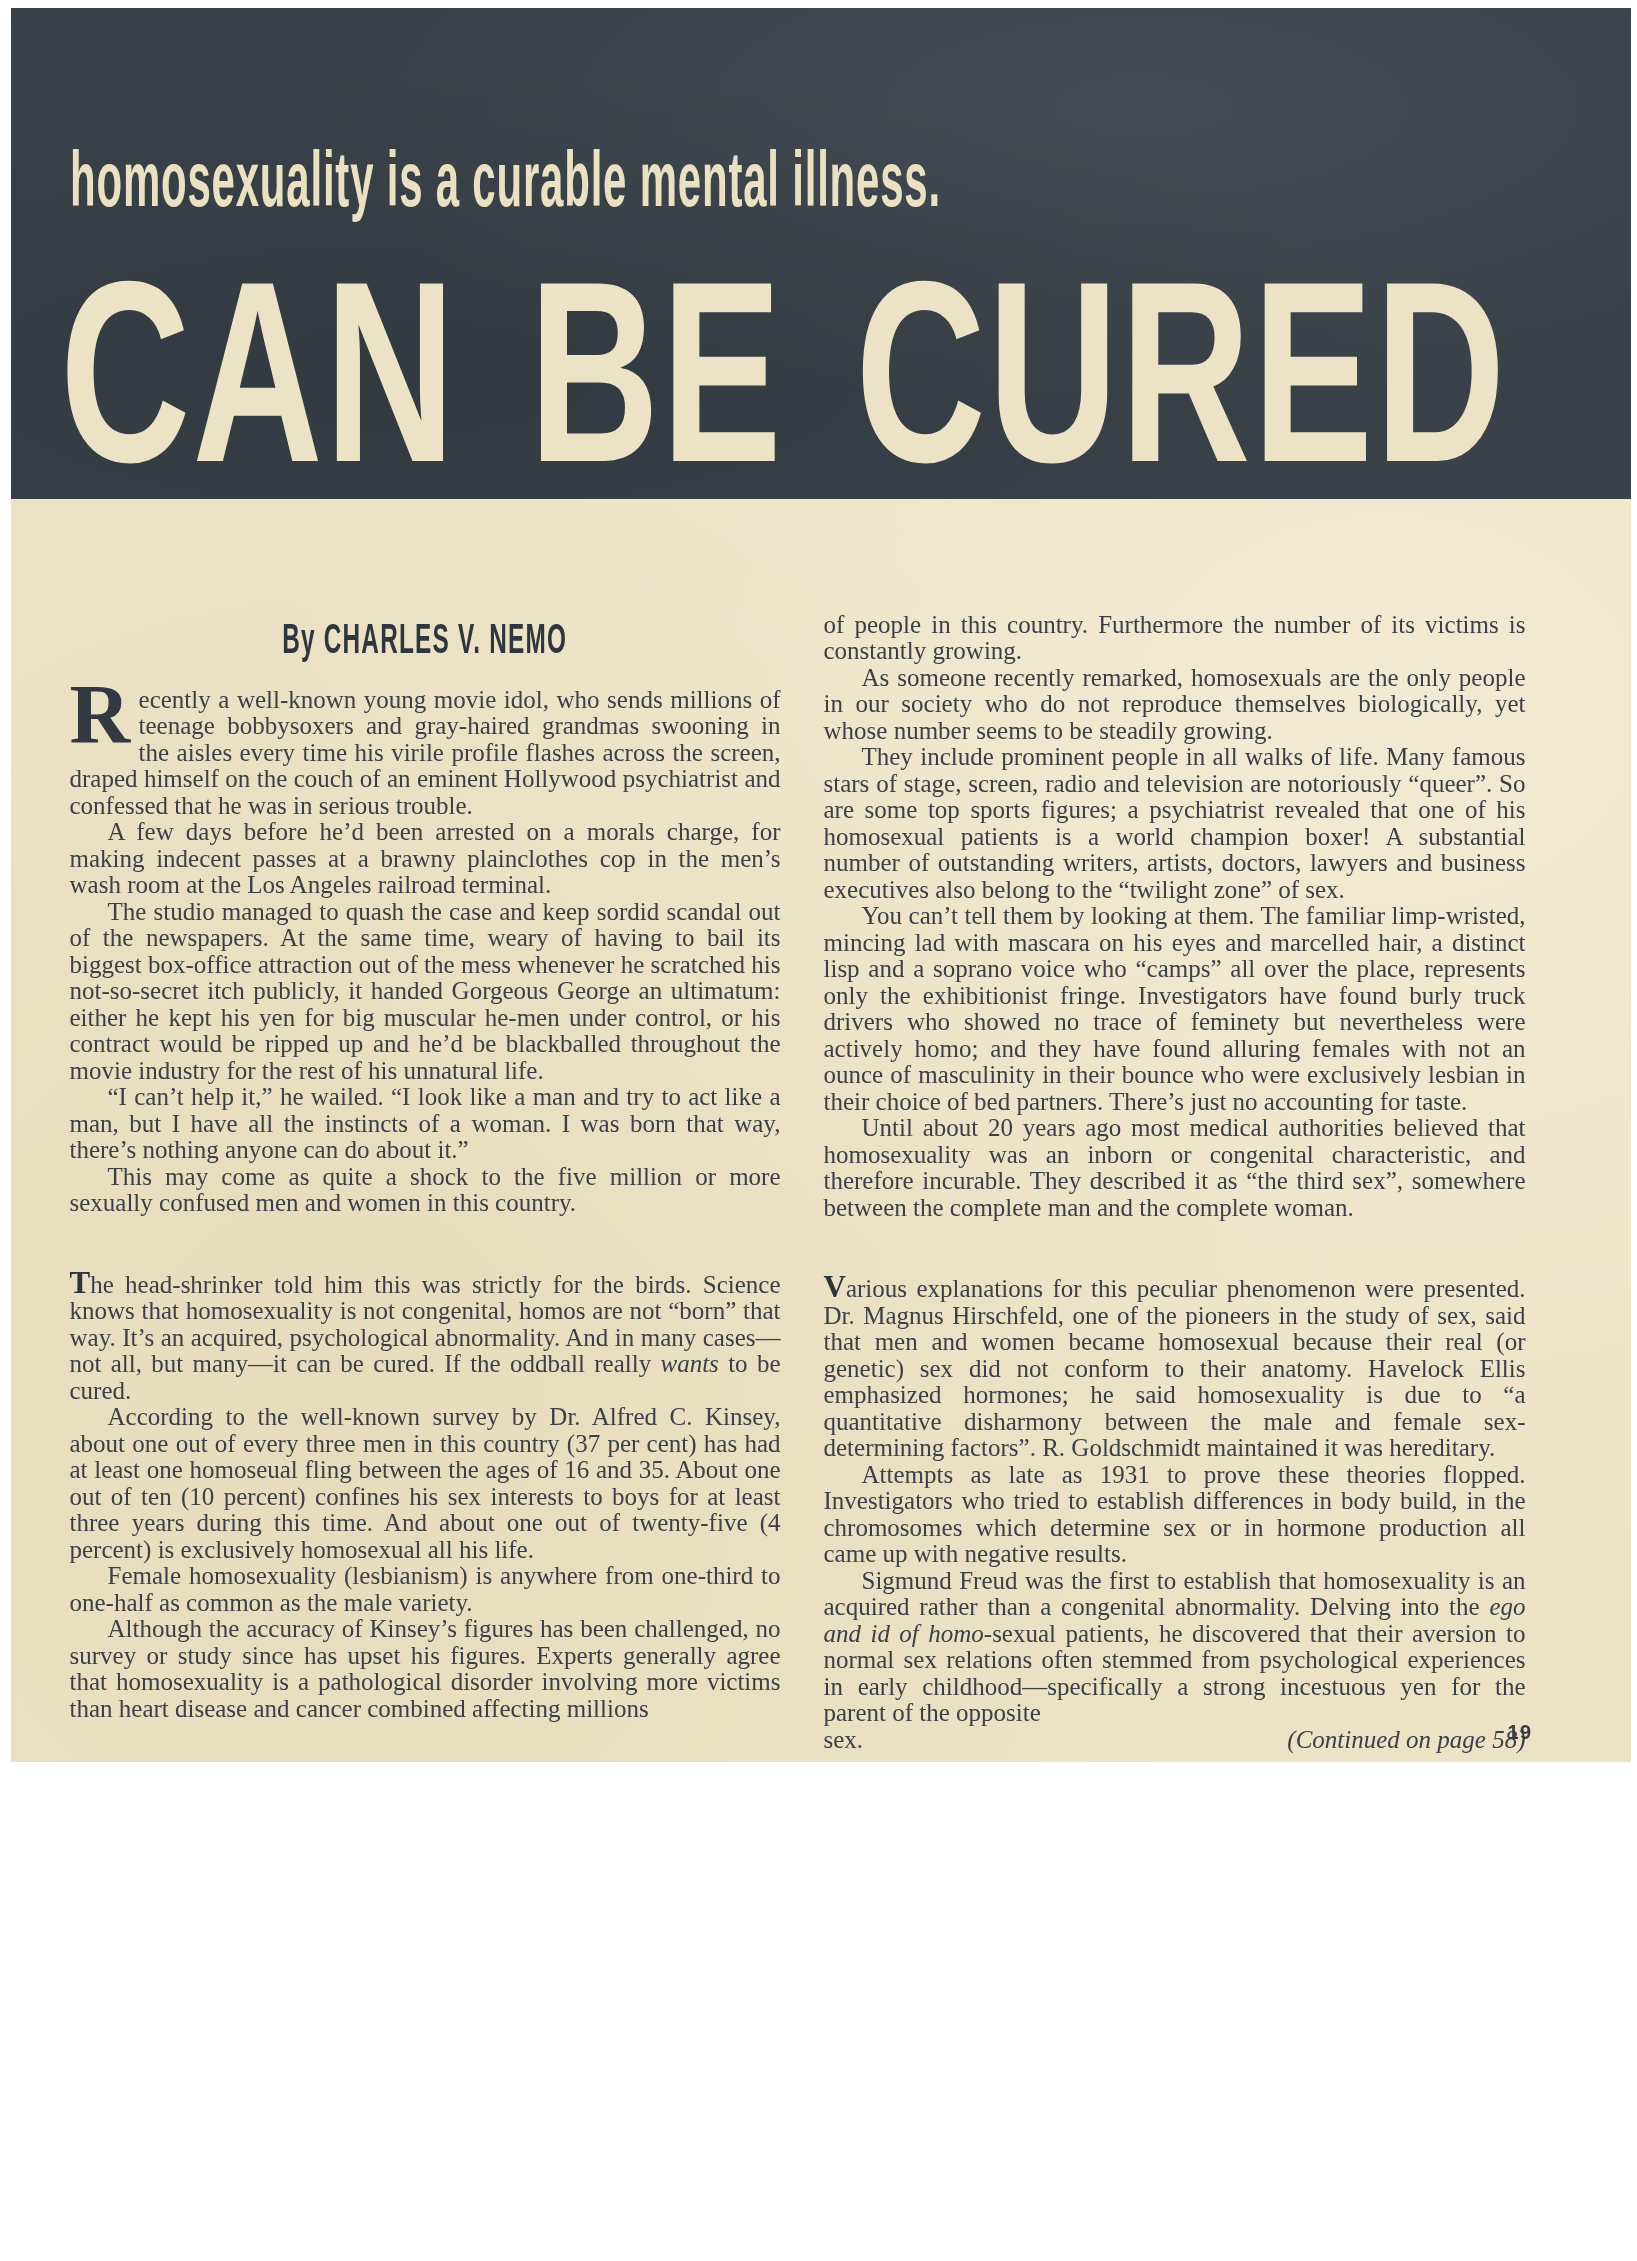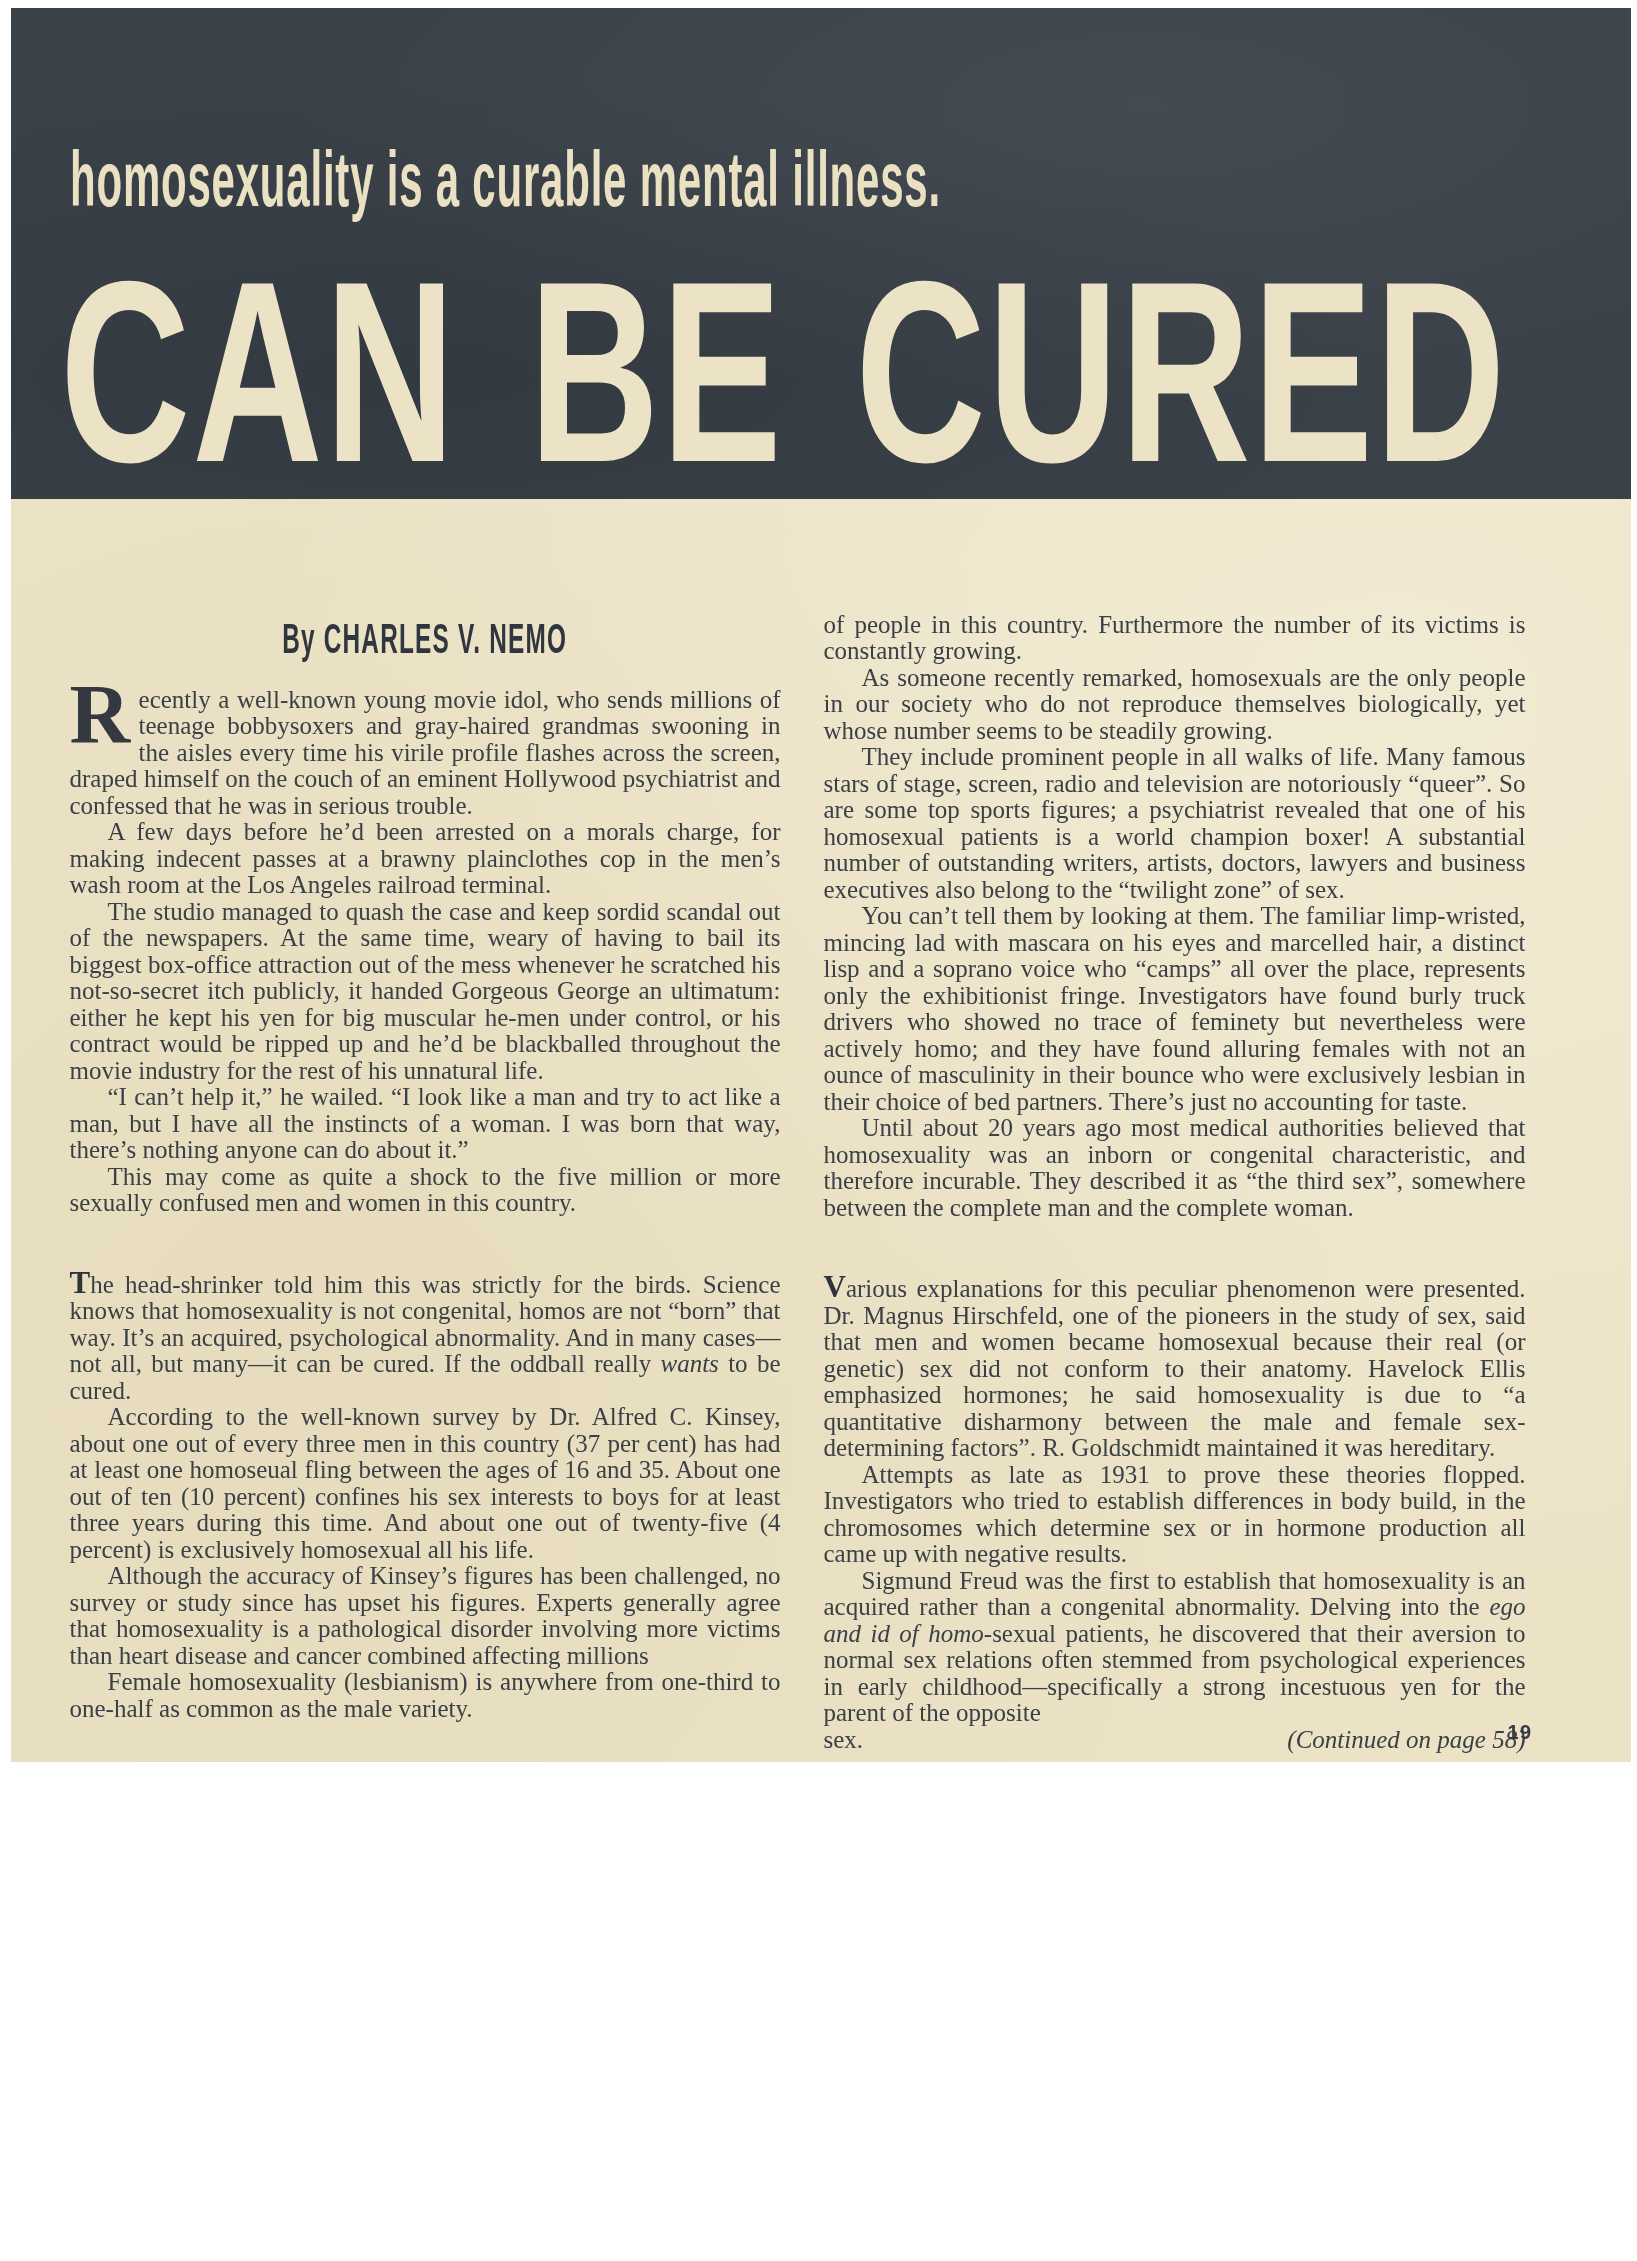--- a/index.html
+++ b/index.html
@@ -101,22 +101,22 @@
   </div>
 
   <div class="col" id="col-left">
       <div class="para"><span class="dropcap">R</span><span>ecently a well-known young movie idol, who sends millions of teenage bobbysoxers and gray-haired grandmas swooning in the aisles every time his virile profile flashes across the screen, draped himself on the couch of an eminent Hollywood psychiatrist and confessed that he was in serious trouble.</span></div>
       <div class="para indent"><span>A few days before he’d been arrested on a morals charge, for making indecent passes at a brawny plainclothes cop in the men’s wash room at the Los Angeles railroad terminal.</span></div>
       <div class="para indent"><span>The studio managed to quash the case and keep sordid scandal out of the newspapers. At the same time, weary of having to bail its biggest box-office attraction out of the mess whenever he scratched his not-so-secret itch publicly, it handed Gorgeous George an ultimatum: either he kept his yen for big muscular he-men under control, or his contract would be ripped up and he’d be blackballed throughout the movie industry for the rest of his unnatural life.</span></div>
       <div class="para indent"><span>“I can’t help it,” he wailed. “I look like a man and try to act like a man, but I have all the instincts of a woman. I was born that way, there’s nothing anyone can do about it.”</span></div>
       <div class="para indent"><span>This may come as quite a shock to the five million or more sexually confused men and women in this country.</span></div>
       <div class="para gap"><span class="leadbold">T</span><span>he head-shrinker told him this was strictly for the birds. Science knows that homosexuality is not congenital, homos are not “born” that way. It’s an acquired, psychological abnormality. And in many cases—not all, but many—it can be cured. If the oddball really </span><span class="em">wants</span><span> to be cured.</span></div>
       <div class="para indent"><span>According to the well-known survey by Dr. Alfred C. Kinsey, about one out of every three men in this country (37 per cent) has had at least one homoseual fling between the ages of 16 and 35. About one out of ten (10 percent) confines his sex interests to boys for at least three years during this time. And about one out of twenty-five (4 percent) is exclusively homosexual all his life.</span></div>
+      <div class="para indent"><span>Female homosexuality (lesbianism) is anywhere from one-third to one-half as common as the male variety.</span></div>
       <div class="para indent"><span>Although the accuracy of Kinsey’s figures has been challenged, no survey or study since has upset his figures. Experts generally agree that homosexuality is a pathological disorder involving more victims than heart disease and cancer combined affecting millions</span></div>
-      <div class="para indent"><span>Female homosexuality (lesbianism) is anywhere from one-third to one-half as common as the male variety.</span></div>
     </div>
   <div class="col" id="col-right">
       <div class="para"><span>of people in this country. Furthermore the number of its victims is constantly growing.</span></div>
       <div class="para indent"><span>As someone recently remarked, homosexuals are the only people in our society who do not reproduce themselves biologically, yet whose number seems to be steadily growing.</span></div>
       <div class="para indent"><span>They include prominent people in all walks of life. Many famous stars of stage, screen, radio and television are notoriously “queer”. So are some top sports figures; a psychiatrist revealed that one of his homosexual patients is a world champion boxer! A substantial number of outstanding writers, artists, doctors, lawyers and business executives also belong to the “twilight zone” of sex.</span></div>
       <div class="para indent"><span>You can’t tell them by looking at them. The familiar limp-wristed, mincing lad with mascara on his eyes and marcelled hair, a distinct lisp and a soprano voice who “camps” all over the place, represents only the exhibitionist fringe. Investigators have found burly truck drivers who showed no trace of feminety but nevertheless were actively homo; and they have found alluring females with not an ounce of masculinity in their bounce who were exclusively lesbian in their choice of bed partners. There’s just no accounting for taste.</span></div>
       <div class="para indent"><span>Until about 20 years ago most medical authorities believed that homosexuality was an inborn or congenital characteristic, and therefore incurable. They described it as “the third sex”, somewhere between the complete man and the complete woman.</span></div>
       <div class="para gap"><span class="leadbold">V</span><span>arious explanations for this peculiar phenomenon were presented. Dr. Magnus Hirschfeld, one of the pioneers in the study of sex, said that men and women became homosexual because their real (or genetic) sex did not conform to their anatomy. Havelock Ellis emphasized hormones; he said homosexuality is due to “a quantitative disharmony between the male and female sex-determining factors”. R. Goldschmidt maintained it was hereditary.</span></div>
       <div class="para indent"><span>Attempts as late as 1931 to prove these theories flopped. Investigators who tried to establish differences in body build, in the chromosomes which determine sex or in hormone production all came up with negative results.</span></div>
       <div class="para indent"><span>Sigmund Freud was the first to establish that homosexuality is an acquired rather than a congenital abnormality. Delving into the </span><span class="em">ego and id of homo-</span><span>sexual patients, he discovered that their aversion to normal sex relations often stemmed from psychological experiences in early childhood—specifically a strong incestuous yen for the parent of the opposite</span></div>

